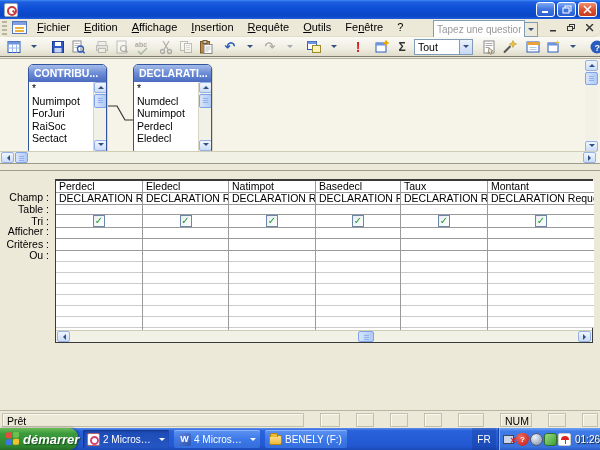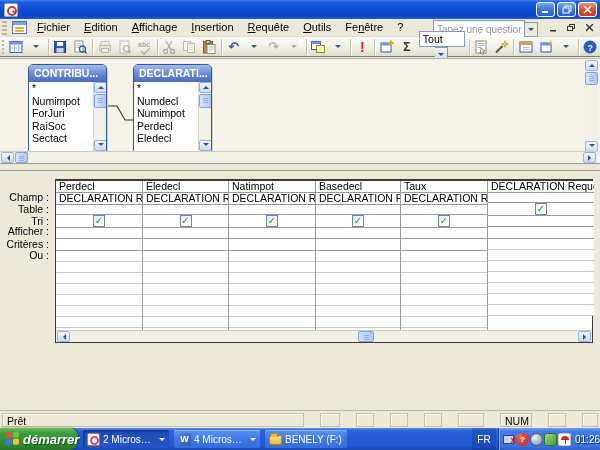--- a/index.html
+++ b/index.html
@@ -52,21 +52,21 @@
 
   
   .toolbar { position:absolute; top:37px; left:0; width:600px; height:20px;
     background:linear-gradient(180deg,#FBFAF6 0%,#F0EEE2 60%,#DFDCCA 100%);
     border-bottom:1px solid #7E7D74; display:flex; align-items:center; }
   .tsep { width:1px; height:16px; background:#C2BFAC; margin:0 2px; box-shadow:1px 0 0 #fff; }
   .tbtn { height:18px; min-width:20px; padding:0 1px; display:flex; align-items:center; justify-content:center; border-radius:2px; }
   .tbtn.dis { opacity:.42; filter:grayscale(60%); }
   .tbtn svg { display:block; }
   .glyph { font-weight:bold; }
-  .combo { display:flex; align-items:center; height:32px; margin:0 2px;flex-direction:column; }
+  .combo { display:flex; align-items:center; height:32px; margin:0 2px; }
   .combo .cbox { width:46px; height:16px; background:#fff; border:1px solid #7F9DB9; padding:1px 3px; font-size:10.5px; }
   .combo .cdrop { width:13px; height:16px; border:1px solid #7F9DB9; border-left:none; background:linear-gradient(180deg,#EAF1FC,#C8D8F5);
     display:flex; align-items:center; justify-content:center; }
 
   
   .toppane { position:absolute; top:58px; left:0; width:600px; height:105px; background:#F6F4E8; border-top:1px solid #B8B5A2; }
   .join-svg { position:absolute; left:0; top:0; }
   .flist { position:absolute; width:79px; height:88px; top:5px; border:1px solid #33549E; border-radius:5px 5px 2px 2px;
     overflow:hidden; background:#fff; box-shadow:1px 1px 0 #D8D5C2; }
   .flist.t0 { left:28px; } .flist.t1 { left:133px; }
@@ -520,20 +520,21 @@
         <div class="cell r-aff">
             <span class="chk">
               <span>✓</span>
             </span>
           </div>
         <div class="cell r-crit"></div>
         <div class="cell r-ou"></div>
         <div class="efill"></div>
       </div>
       <div class="gcol" style="width:106px">
+        <div class="cell r-field">Montant</div>
         <div class="cell r-table">DECLARATION Requête</div>
         <div class="cell r-tri"></div>
         <div class="cell r-aff">
             <span class="chk">
               <span>✓</span>
             </span>
           </div>
         <div class="cell r-crit"></div>
         <div class="cell r-ou"></div>
         <div class="efill"></div>

